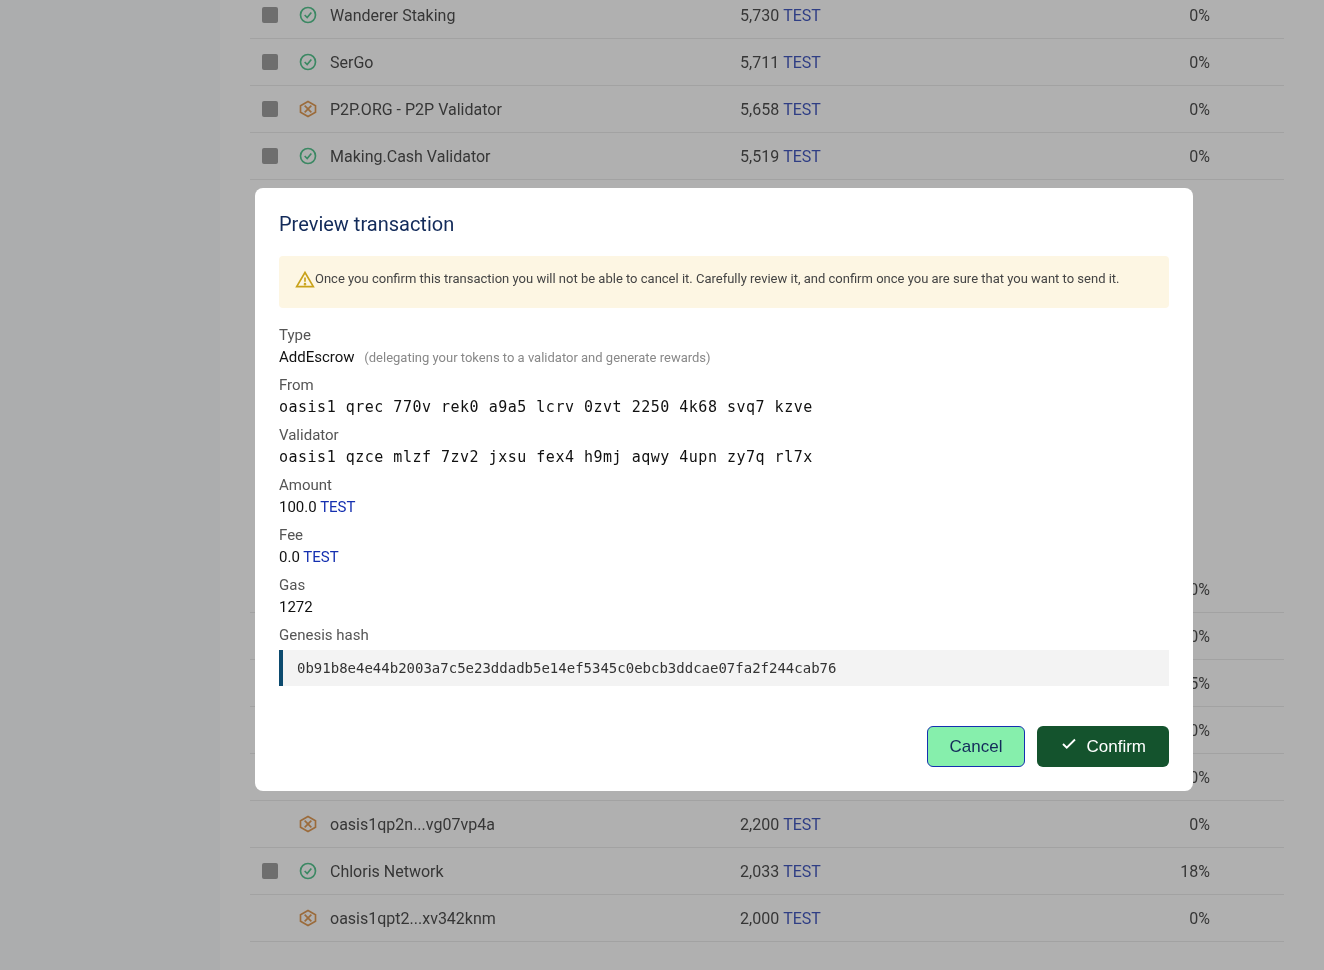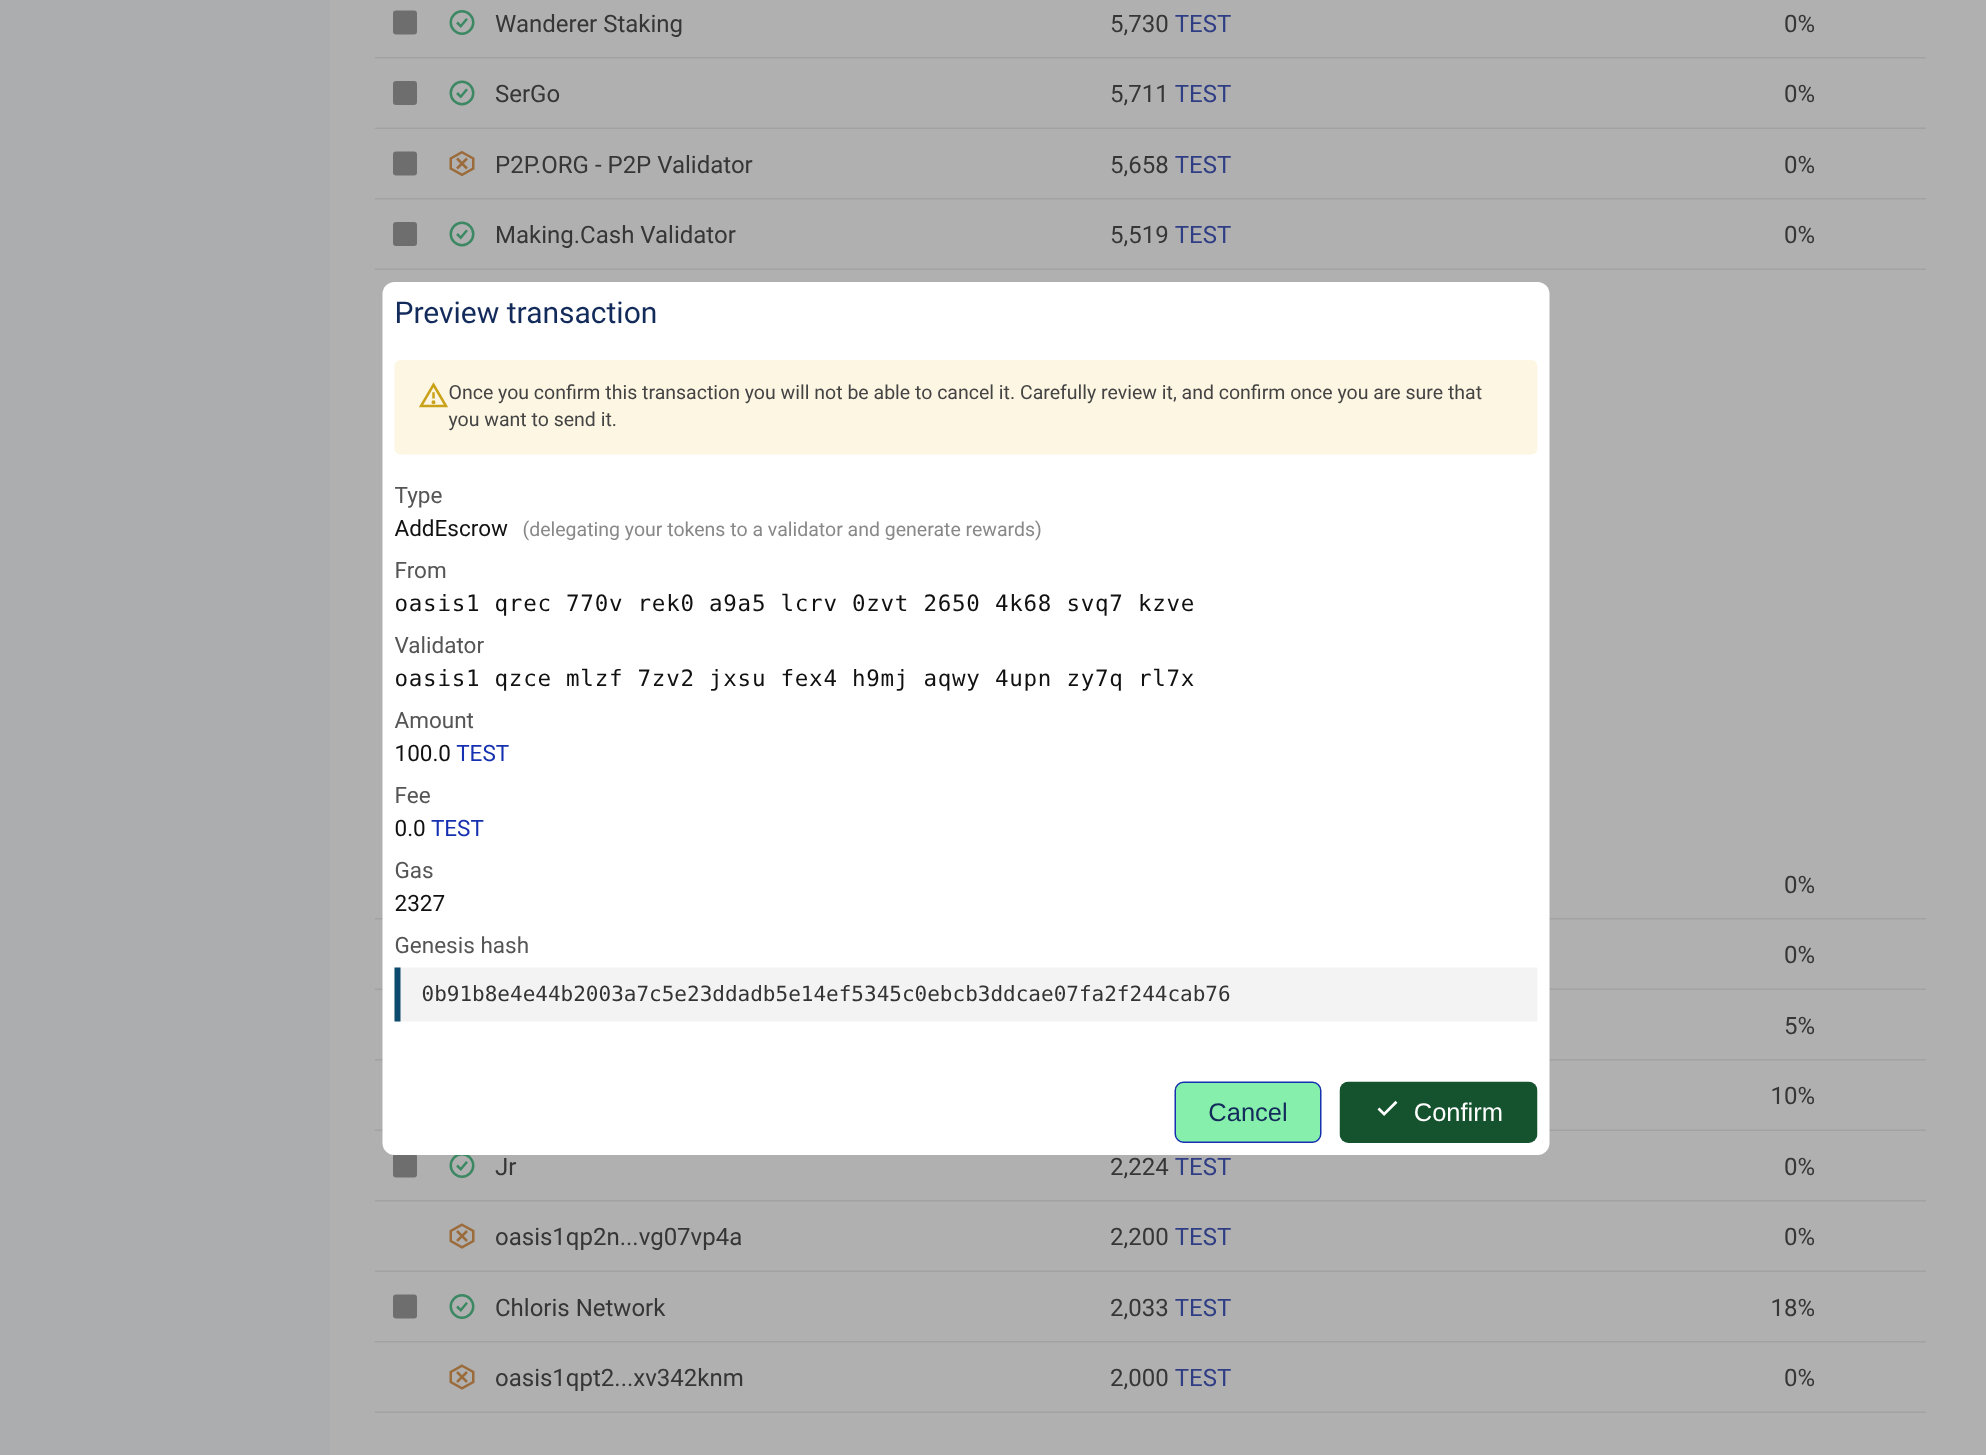--- a/index.html
+++ b/index.html
@@ -59,24 +59,24 @@
   .row .amount { flex: 0 0 410px; color:#222;}
   .row .amount .unit { color:#1530b0; margin-left:4px;}
   .row .pct { flex: 0 0 60px; text-align:right; color:#222;}
   .overlay {
     position:absolute; inset:0;
     background: rgba(80,80,80,0.45);
   }
   .modal {
     position:absolute;
     left:255px; top:188px;
-    width:778px;
+    width:938px;
     background:#fff;
     border-radius:8px;
-    padding:8px;
+    padding:24px;
   }
   .modal-title {
     font-size:20px;
     color:#132b5a;
     margin-bottom:20px;
   }
   .alert {
     background:#fdf6e3;
     border-radius:4px;
     padding:14px 16px;
@@ -288,21 +288,21 @@
   <div class="field">
     <div class="label">Type</div>
     <div class="value">
       <span>AddEscrow</span>
       <span class="type-desc">(delegating your tokens to a validator and generate rewards)</span>
     </div>
   </div>
 
   <div class="field">
     <div class="label">From</div>
-    <div class="value mono">oasis1 qrec 770v rek0 a9a5 lcrv 0zvt 2650 4k68 svq7 kzve</div>
+    <div class="value mono">oasis1 qrec 770v rek0 a9a5 lcrv 0zvt 2250 4k68 svq7 kzve</div>
   </div>
 
   <div class="field">
     <div class="label">Validator</div>
     <div class="value mono">oasis1 qzce mlzf 7zv2 jxsu fex4 h9mj aqwy 4upn zy7q rl7x</div>
   </div>
 
   <div class="field">
     <div class="label">Amount</div>
     <div class="value">
@@ -314,21 +314,21 @@
   <div class="field">
     <div class="label">Fee</div>
     <div class="value">
       <span>0.0</span>
       <span class="unit-blue">TEST</span>
     </div>
   </div>
 
   <div class="field">
     <div class="label">Gas</div>
-    <div class="value">2327</div>
+    <div class="value">1272</div>
   </div>
 
   <div class="field">
     <div class="label">Genesis hash</div>
     <div class="hashbox">0b91b8e4e44b2003a7c5e23ddadb5e14ef5345c0ebcb3ddcae07fa2f244cab76</div>
   </div>
 
   <div class="modal-actions">
     <button class="btn btn-cancel">
       <span>Cancel</span>

